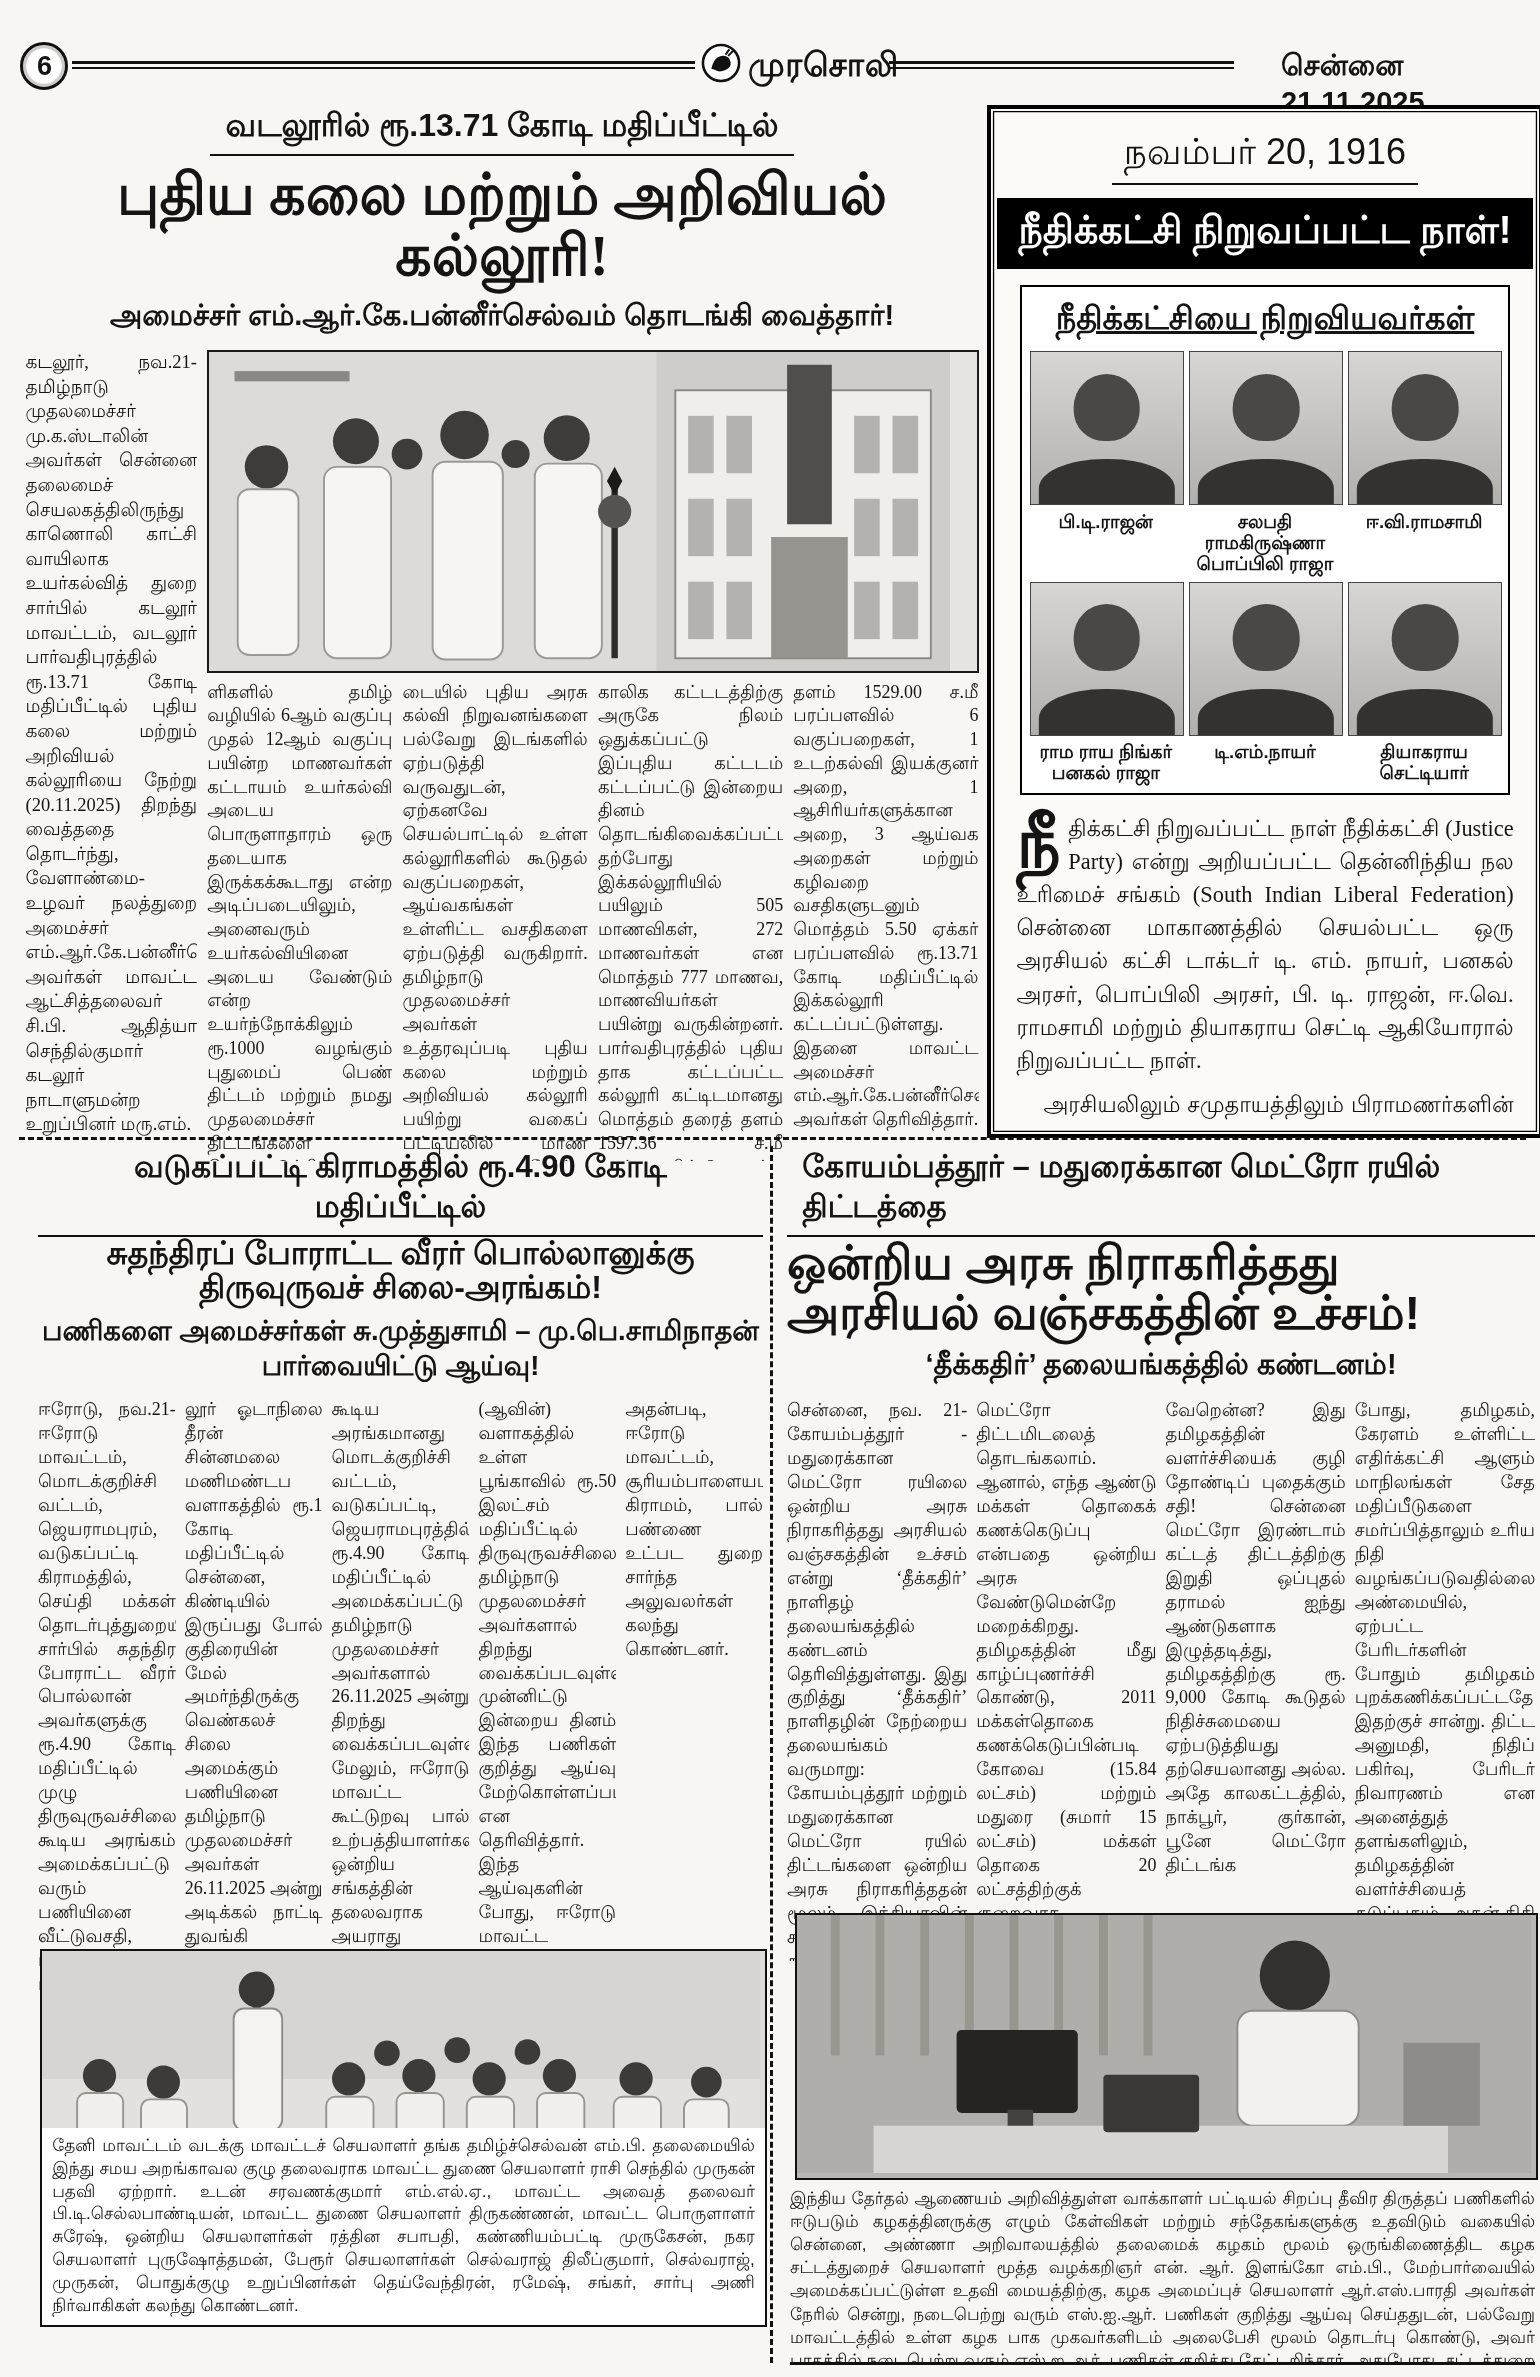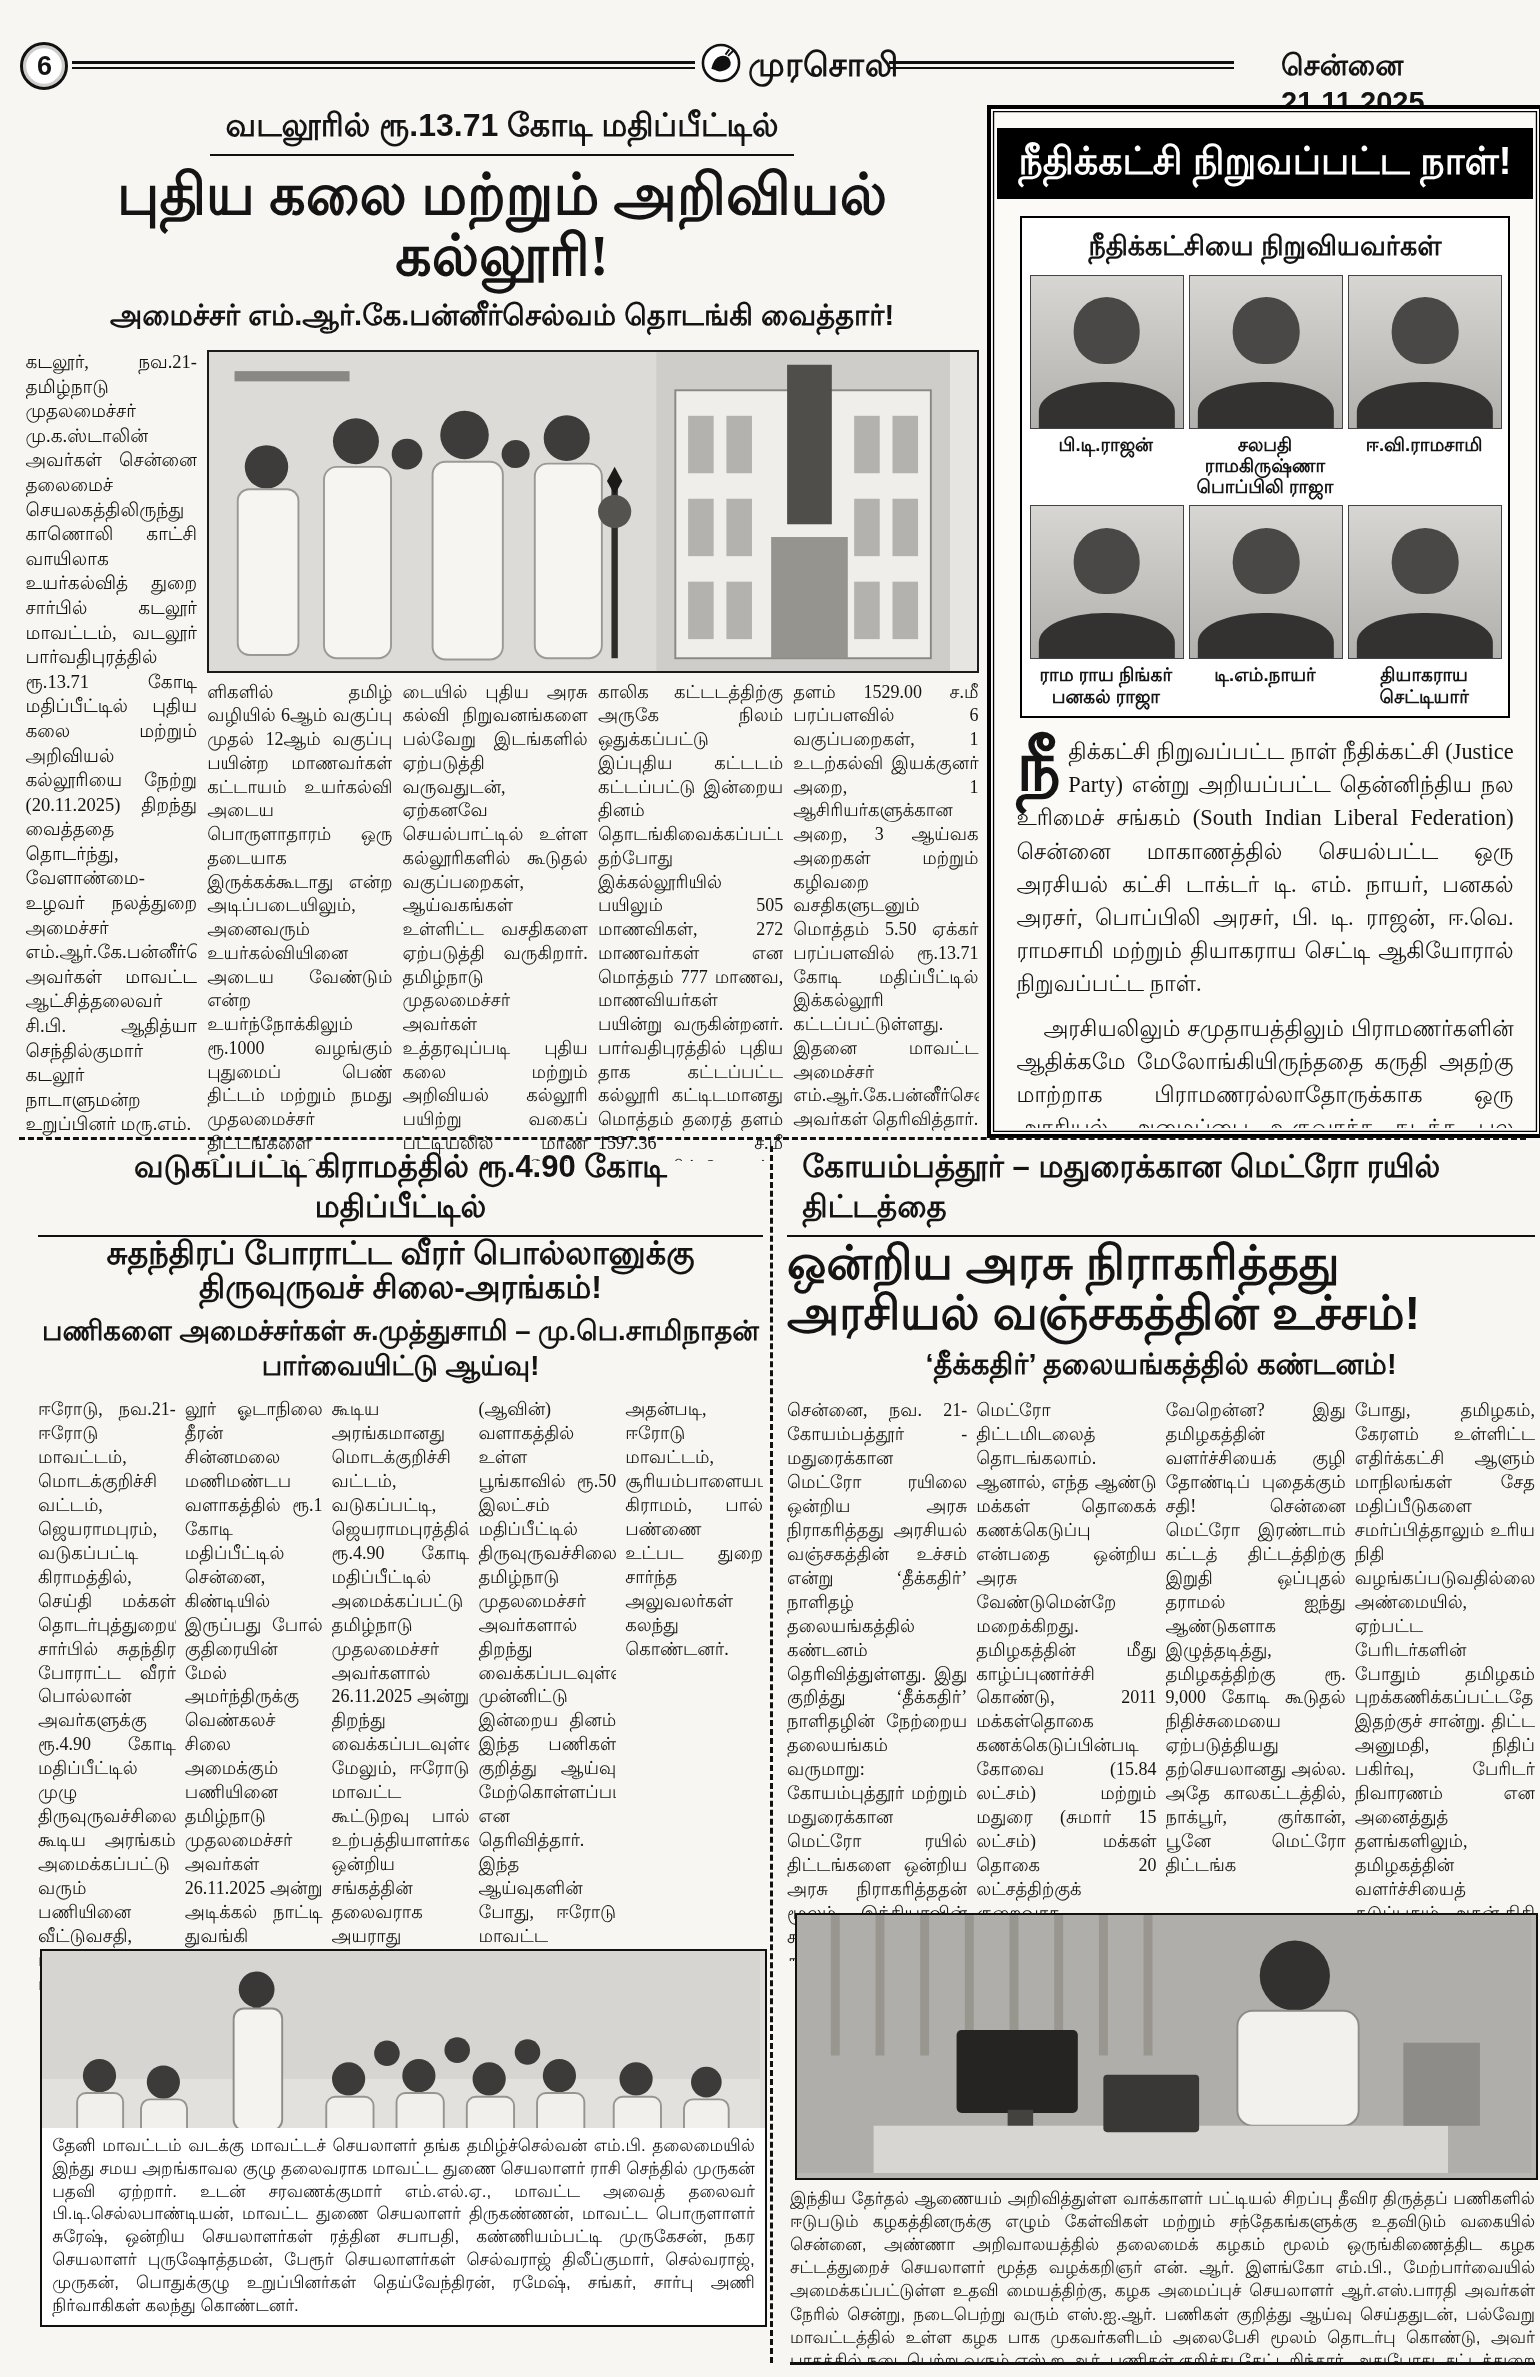--- a/index.html
+++ b/index.html
@@ -32,21 +32,21 @@
   #college .right-area{flex:1;display:flex;flex-direction:column;gap:7.7px;}
   #college .photo-frame{height:319px;border:2.6px solid #1b1b1b;background:#e7e5e1;overflow:hidden;}
   #college .cols{gap:10.2px;height:480px;font-size:18px;line-height:1.32;}
   
   #justice{position:absolute;left:987px;top:105px;width:548px;height:1025px;border:4.5px solid #000;
            background:#fbfaf7;box-shadow:inset 0 0 0 1.9px #fbfaf7, inset 0 0 0 3.2px #000;}
   #justice .inner{position:absolute;inset:6.4px;overflow:hidden;text-align:center;}
   #justice .datetitle{font-size:36px;margin-top:15.3px;display:inline-block;border-bottom:2.6px solid #111;padding:0 11.5px 6.4px;}
   #justice .banner{margin-top:12.8px;background:#000;color:#fff;font-size:38px;font-weight:900;padding:11.5px 3.8px;}
   #justice .founders{margin:16.6px 23px 0;border:2.6px solid #000;padding:9px 7.7px;background:#fff;}
-  #justice .founders-title{font-size:27px;font-weight:bold;margin:3.8px 0 10.2px;}
+  #justice .founders-title{font-size:32px;font-weight:bold;margin:3.8px 0 10.2px;text-decoration:underline;}
   #justice .grid{display:grid;grid-template-columns:1fr 1fr 1fr;gap:7.7px;}
   .portrait{position:relative;width:100%;height:152px;background:linear-gradient(#d8d6d2,#b2b0ac);
             border:0.6px solid #444;overflow:hidden;}
   .portrait::before{content:"";position:absolute;left:50%;top:14%;width:44%;height:44%;
             transform:translateX(-50%);background:#4a4846;border-radius:50% 50% 46% 46%;}
   .portrait::after{content:"";position:absolute;left:50%;bottom:-10%;width:90%;height:40%;
             transform:translateX(-50%);background:#343230;border-radius:48% 48% 0 0;}
   .pname{font-size:18.5px;font-weight:bold;margin-top:5.1px;line-height:1.15;min-height:43px;}
   #justice .jbody{text-align:justify;padding:16.6px 19px 0;font-size:22.4px;line-height:1.48;}
   #justice .jbody p{margin:0 0 11.5px;text-indent:27px;}
@@ -150,20 +150,21 @@
           <div class="col">டையில் புதிய அரசு கல்வி நிறுவனங்களை பல்வேறு இடங்களில் ஏற்படுத்தி வருவதுடன், ஏற்கனவே செயல்பாட்டில் உள்ள கல்லூரிகளில் கூடுதல் வகுப்பறைகள், ஆய்வகங்கள் உள்ளிட்ட வசதிகளை ஏற்படுத்தி வருகிறார். தமிழ்நாடு முதலமைச்சர் அவர்கள் உத்தரவுப்படி புதிய கலை மற்றும் அறிவியல் கல்லூரி பயிற்று வகைப் பட்டியலில் மாண வர்களாக சேர்ந்து பயில வேண்டும் என கோரிக்கைகளினை உட்படுத்தப்பட்டு வகையில் 22.06.2022 அன்று மதம் மாவட்ட ஆசிரியர் பயிற்சி நிறுவ வளாகத்தில் பயிற்றி</div>
           <div class="col">காலிக கட்டடத்திற்கு அருகே நிலம் ஒதுக்கப்பட்டு இப்புதிய கட்டடம் கட்டப்பட்டு இன்றைய தினம் தொடங்கிவைக்கப்பட்டது. தற்போது இக்கல்லூரியில் பயிலும் 505 மாணவிகள், 272 மாணவர்கள் என மொத்தம் 777 மாணவ, மாணவியர்கள் பயின்று வருகின்றனர். பார்வதிபுரத்தில் புதிய தாக கட்டப்பட்ட கல்லூரி கட்டிடமானது மொத்தம் தரைத் தளம் 1597.36 ச.மீ பரப்பளவில் 2 வகுப்பு அறைகள், 2 ஆய்வக அறைகள்</div>
           <div class="col">தளம் 1529.00 ச.மீ பரப்பளவில் 6 வகுப்பறைகள், 1 உடற்கல்வி இயக்குனர் அறை, 1 ஆசிரியர்களுக்கான அறை, 3 ஆய்வக அறைகள் மற்றும் கழிவறை வசதிகளுடனும் மொத்தம் 5.50 ஏக்கர் பரப்பளவில் ரூ.13.71 கோடி மதிப்பீட்டில் இக்கல்லூரி கட்டப்பட்டுள்ளது. இதனை மாவட்ட அமைச்சர் எம்.ஆர்.கே.பன்னீர்செல்வம் அவர்கள் தெரிவித்தார்.</div>
         </div>
       </div>
     </div>
   </div>
 
   <div id="justice">
     <div class="inner">
+      <span class="datetitle">நவம்பர் 20, 1916</span>
       <div class="banner">நீதிக்கட்சி நிறுவப்பட்ட நாள்!</div>
       <div class="founders">
         <div class="founders-title">நீதிக்கட்சியை நிறுவியவர்கள்</div>
         <div class="grid">
           <div>
             <div class="portrait"></div>
             <div class="pname">பி.டி.ராஜன்</div>
           </div>
           <div>
             <div class="portrait"></div>

